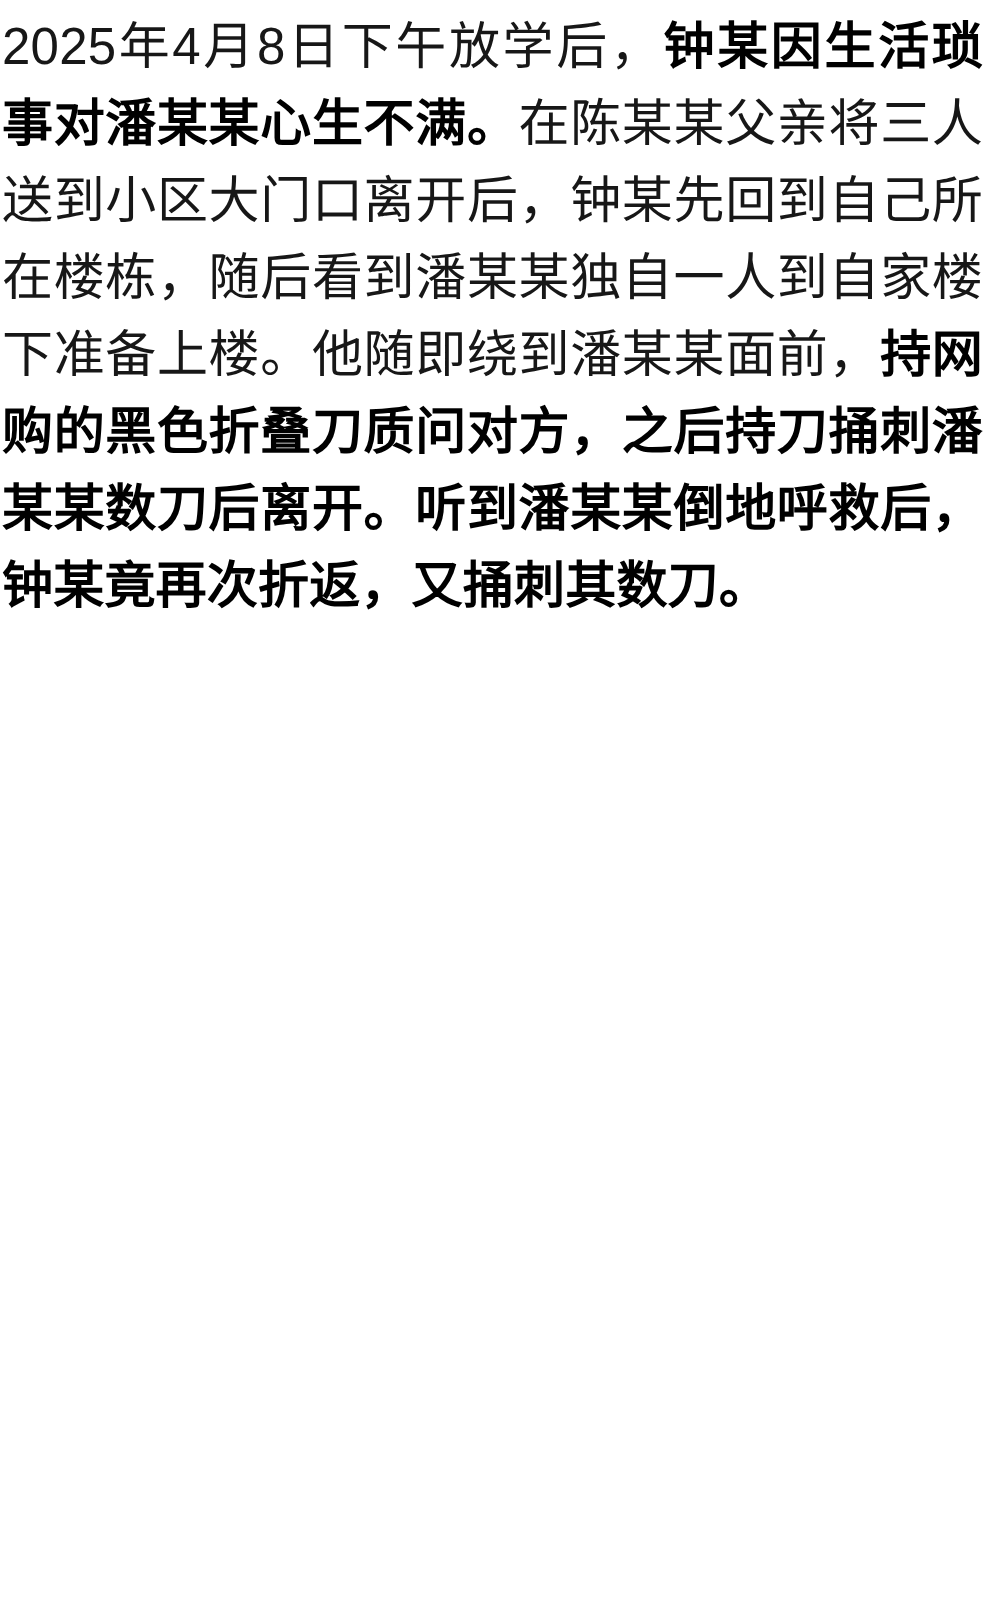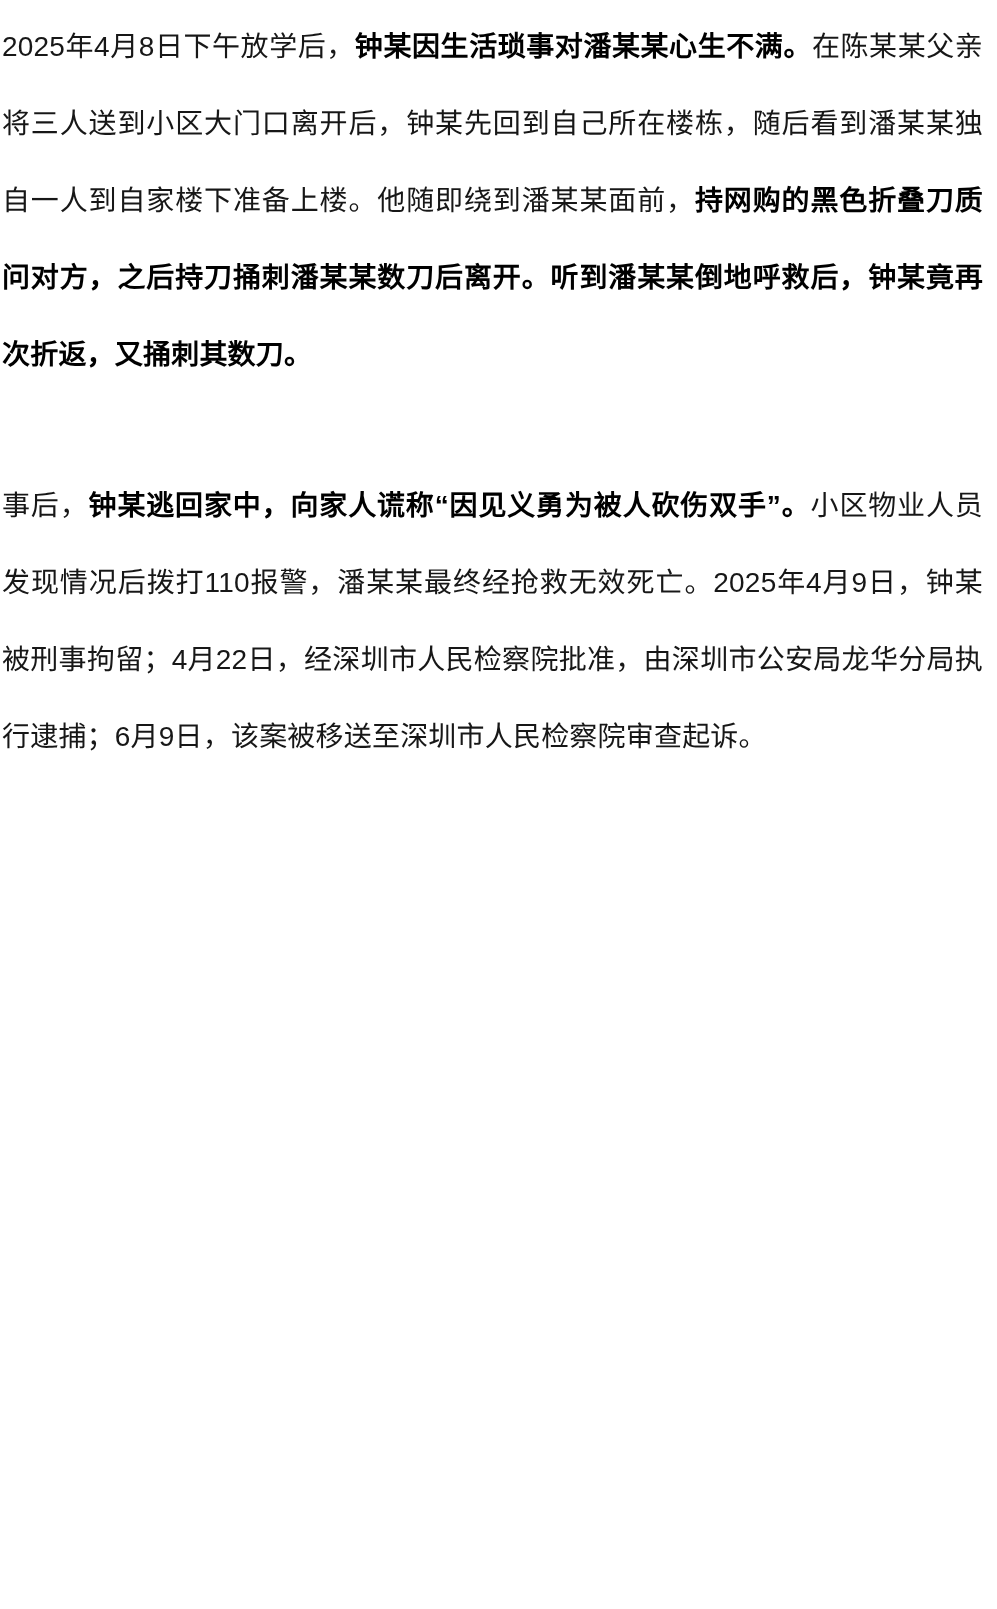--- a/index.html
+++ b/index.html
@@ -18,21 +18,21 @@
     width: 997px;
     min-height: 1609px;
     box-sizing: border-box;
     padding: 8px 14px 0 2px;
     background: #ffffff;
   }
   .article {
     display: block;
   }
   .para {
-    font-size: 28px;
+    font-size: 51px;
     line-height: 77px;
     letter-spacing: 0.2px;
     text-align: justify;
     text-justify: inter-ideograph;
     margin: 0;
     color: #171717;
     word-break: break-all;
   }
   .para + .para {
     margin-top: 74px;
@@ -44,15 +44,14 @@
   .para .n {
     font-weight: 400;
   }
 </style>
 </head>
 <body>
 
 <div class="page">
   <div class="article">
     <p class="para"><span class="n">2025年4月8日下午放学后，</span><span class="b">钟某因生活琐事对潘某某心生不满。</span><span class="n">在陈某某父亲将三人送到小区大门口离开后，钟某先回到自己所在楼栋，随后看到潘某某独自一人到自家楼下准备上楼。他随即绕到潘某某面前，</span><span class="b">持网购的黑色折叠刀质问对方，之后持刀捅刺潘某某数刀后离开。听到潘某某倒地呼救后，钟某竟再次折返，又捅刺其数刀。</span></p>
-    <p class="para"><span class="n">事后，</span><span class="b">钟某逃回家中，向家人谎称“因见义勇为被人砍伤双手”。</span><span class="n">小区物业人员发现情况后拨打110报警，潘某某最终经抢救无效死亡。2025年4月9日，钟某被刑事拘留；4月22日，经深圳市人民检察院批准，由深圳市公安局龙华分局执行逮捕；6月9日，该案被移送至深圳市人民检察院审查起诉。</span></p>
   </div>
 </div>
 
 </body></html>

